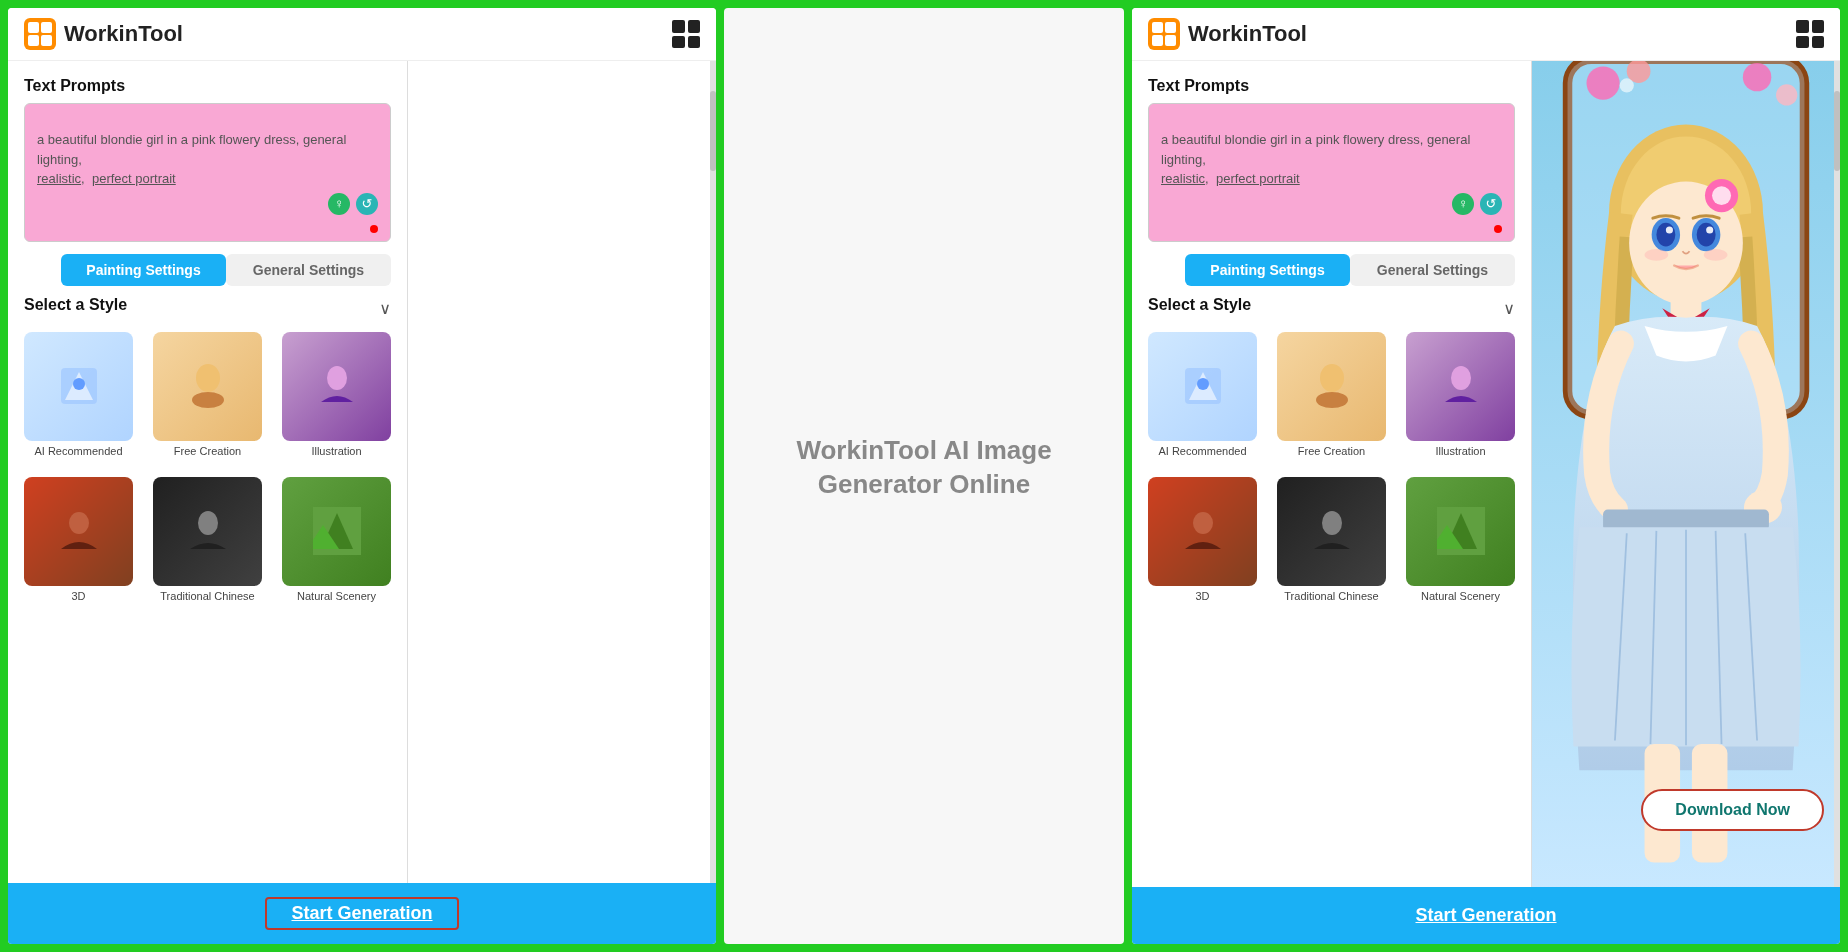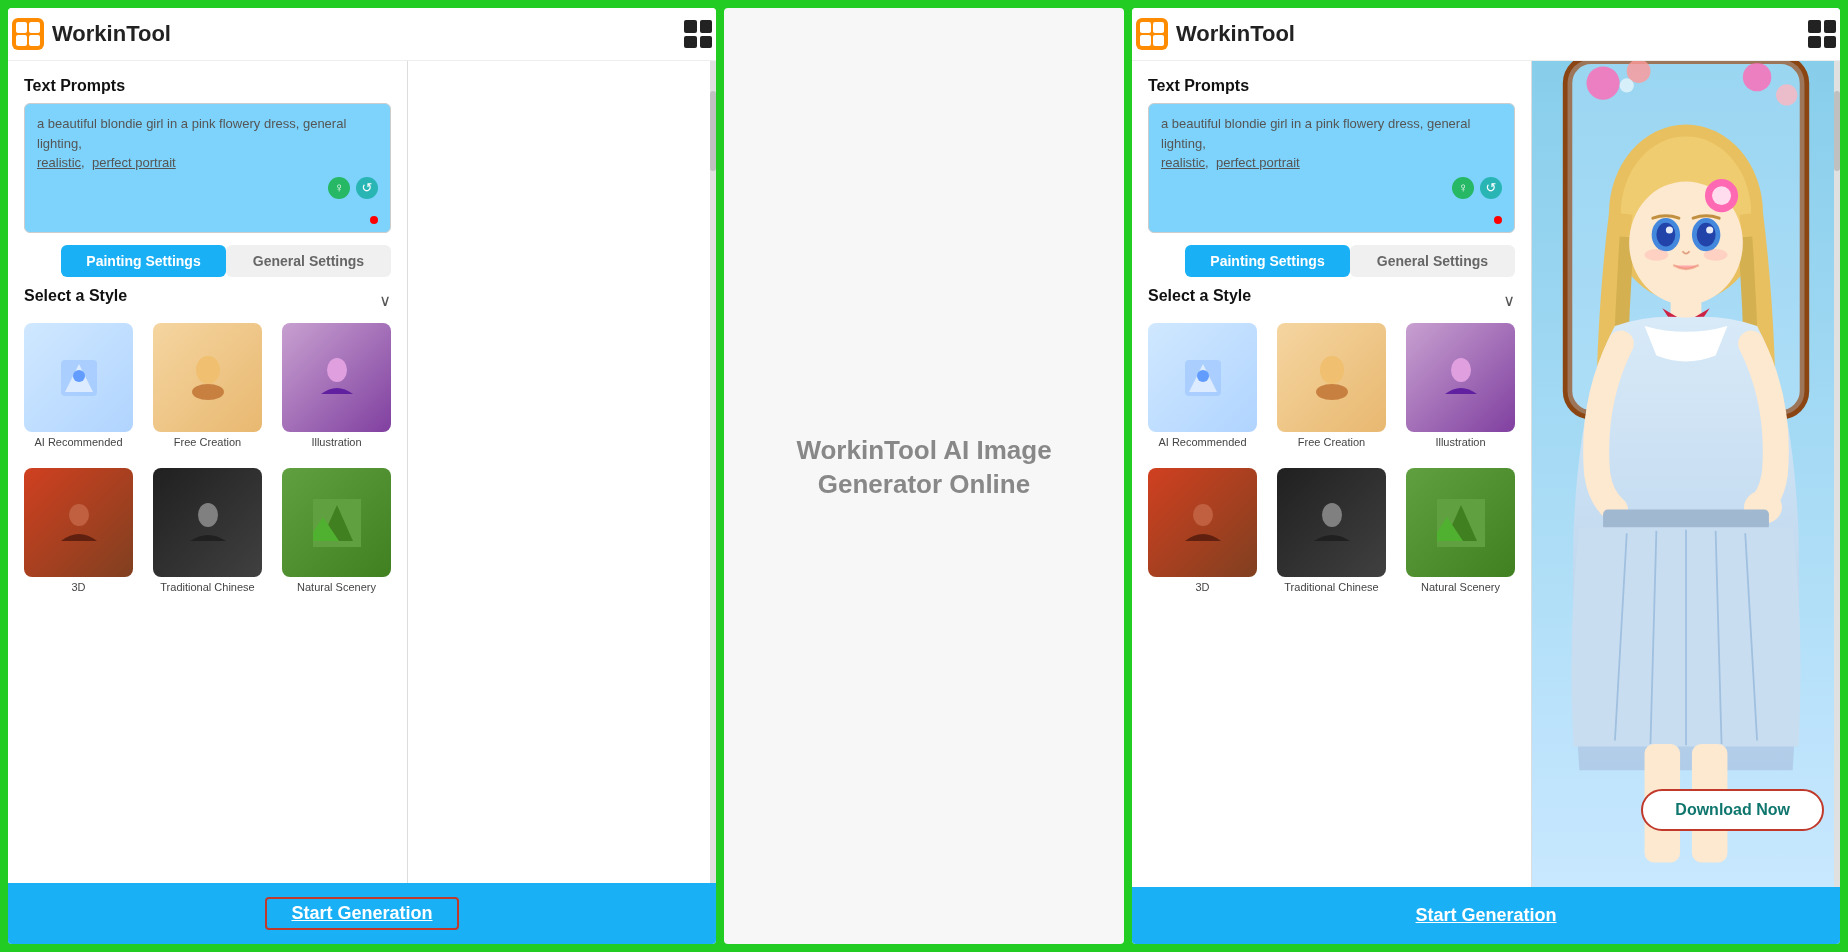--- a/index.html
+++ b/index.html
@@ -27,21 +27,21 @@
       flex-direction: column;
       flex: 1;
       border-radius: 4px;
       overflow: hidden;
       position: relative;
     }
     .panel-header {
       display: flex;
       align-items: center;
       justify-content: space-between;
-      padding: 10px 4px;
+      padding: 10px 16px;
       border-bottom: 1px solid #eee;
       background: #fff;
     }
     .logo-area {
       display: flex;
       align-items: center;
       gap: 8px;
     }
     .logo-icon {
       width: 32px;
@@ -87,26 +87,26 @@
     }
     .section-title {
       font-size: 16px;
       font-weight: 700;
       color: #111;
       margin-bottom: 8px;
     }
     .text-prompt-box {
       border: 1px solid #ccc;
       border-radius: 6px;
-      padding: 10px 12px;
+      padding: 26px 12px;
       min-height: 130px;
       font-size: 13px;
       color: #333;
       position: relative;
-      background: #7dd3fc;
+      background: #f9a8d4;
       line-height: 1.5;
     }
     .text-prompt-box .prompt-text {
       color: #555;
     }
     .text-prompt-box .prompt-text .underline {
       text-decoration: underline;
     }
     .prompt-icons {
       display: flex;

